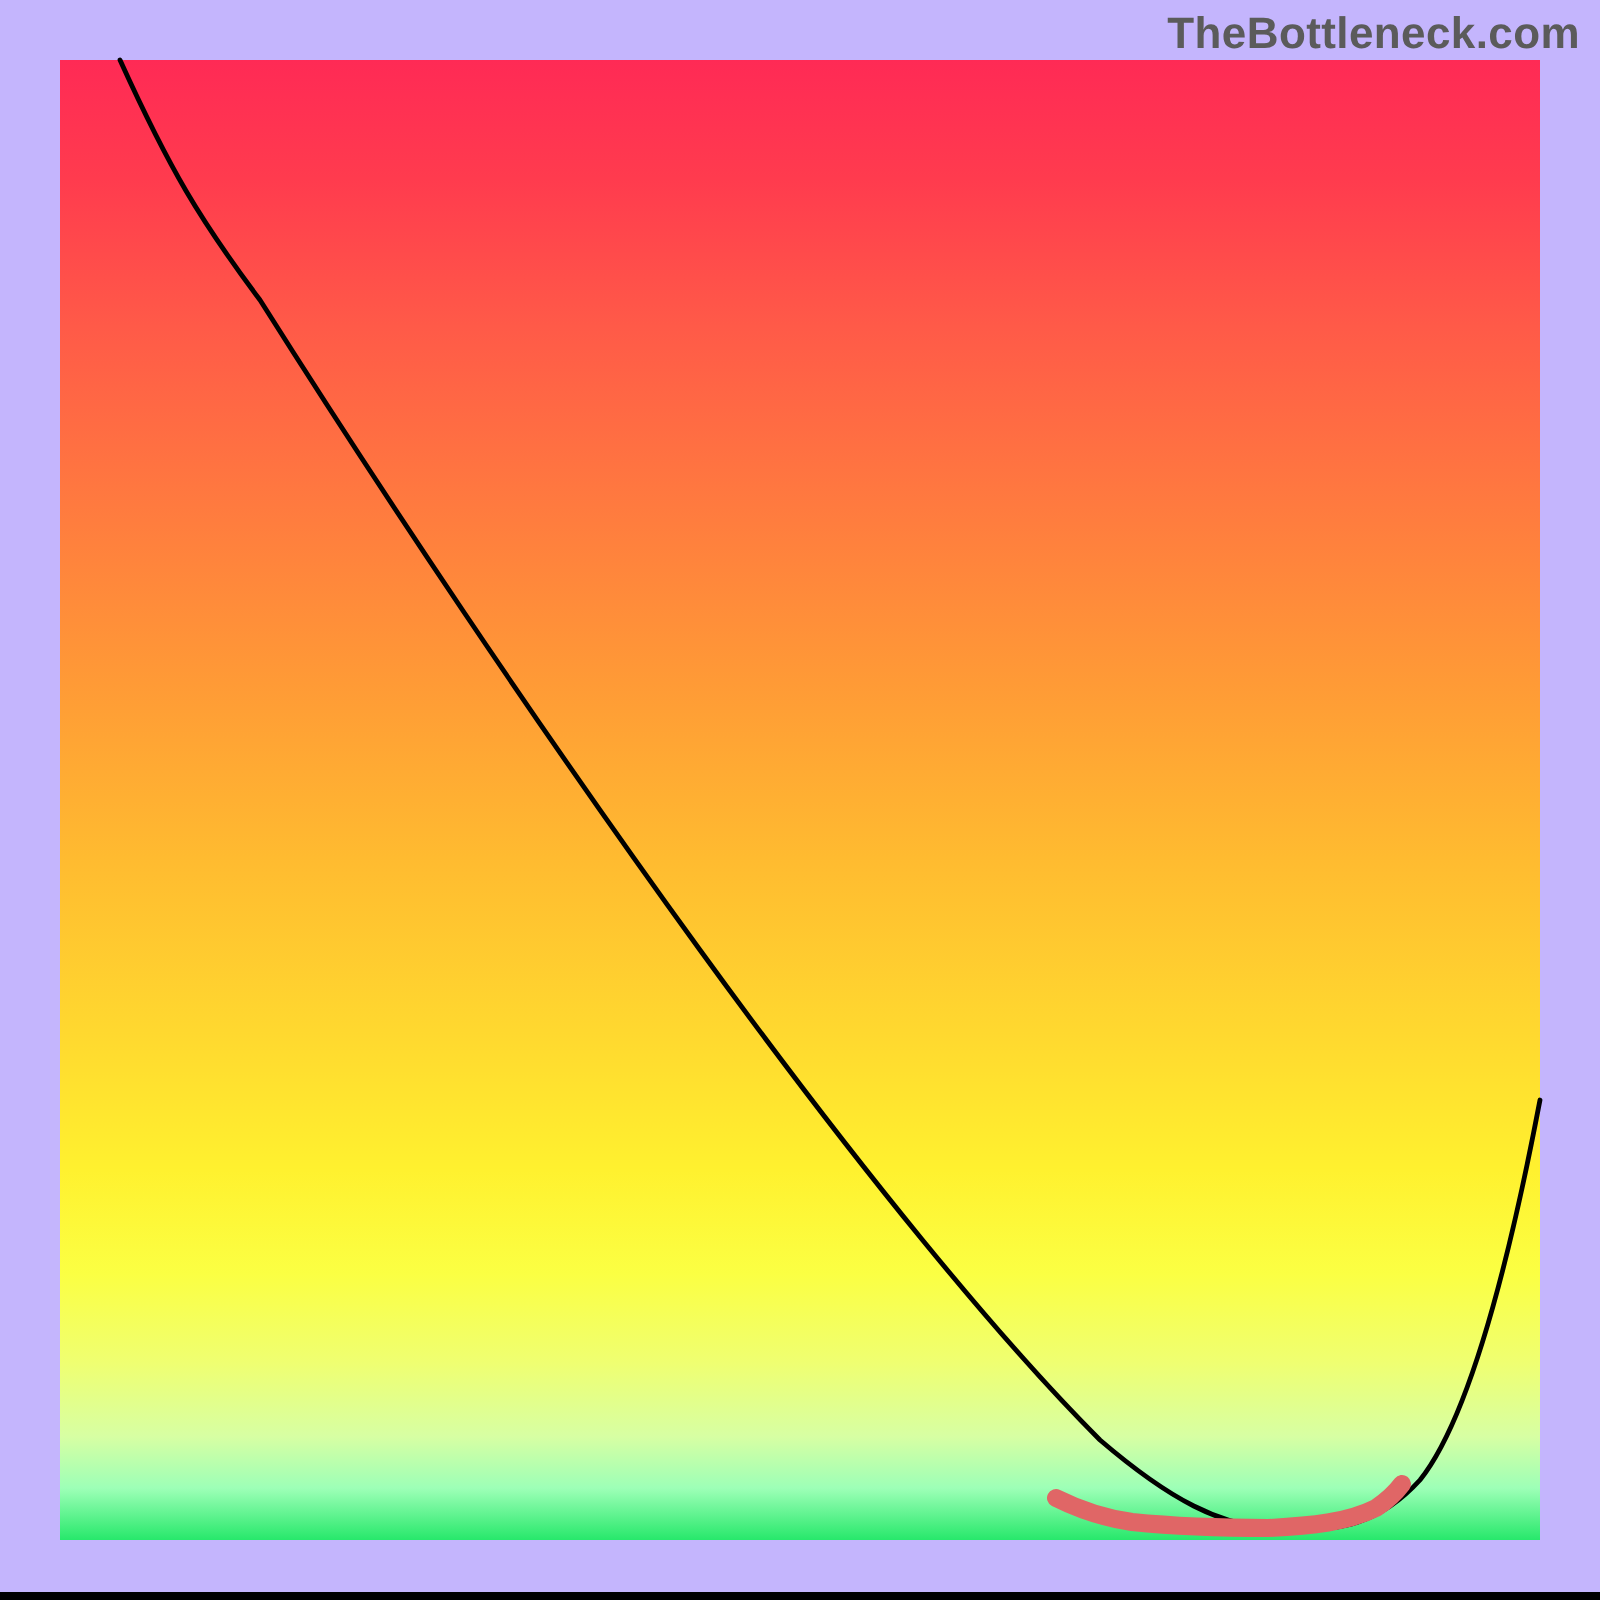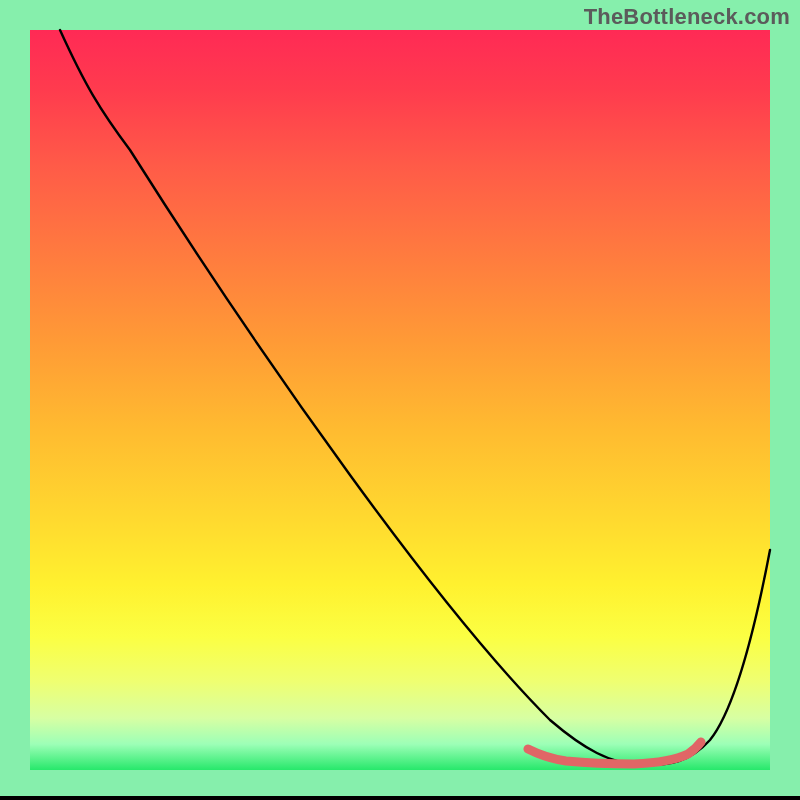--- a/index.html
+++ b/index.html
@@ -1,17 +1,17 @@
 <!DOCTYPE html>
 <html><head>
 <meta charset="utf-8">
 <style>
   * { margin: 0; padding: 0; box-sizing: border-box; }
   html, body { width: 800px; height: 800px; overflow: hidden; background: #000; }
-  .frame { position: relative; width: 800px; height: 796px; background: #86efac; }
+  .frame { position: relative; width: 800px; height: 796px; background: #c4b5fd; }
   .watermark {
     position: absolute;
     top: 4px;
     right: 10px;
     font-family: Arial, Helvetica, sans-serif;
     font-size: 22px;
     font-weight: bold;
     color: #5b5b5b;
     letter-spacing: 0.2px;
   }

